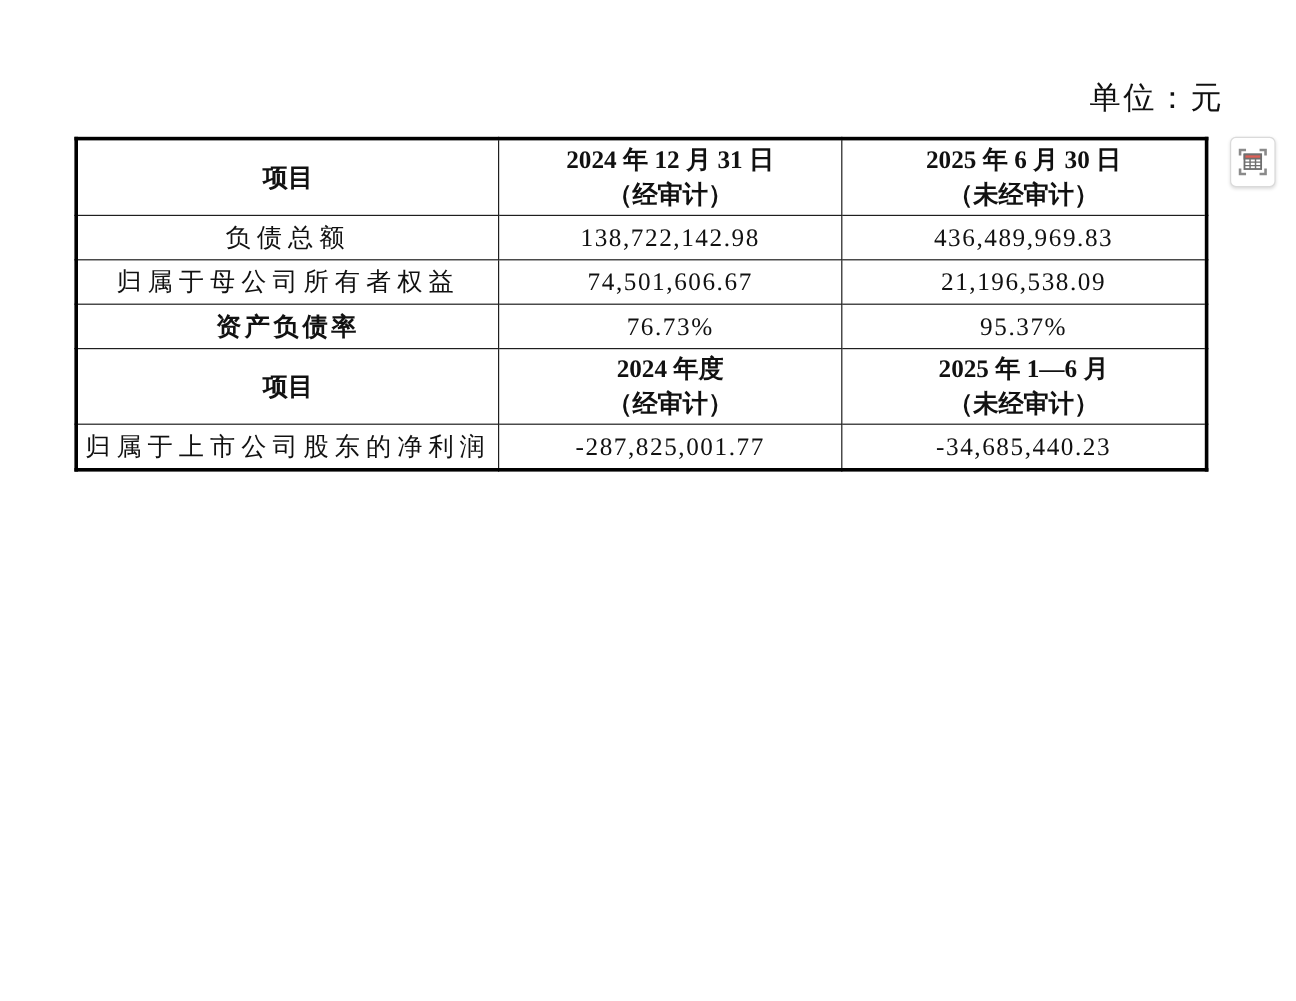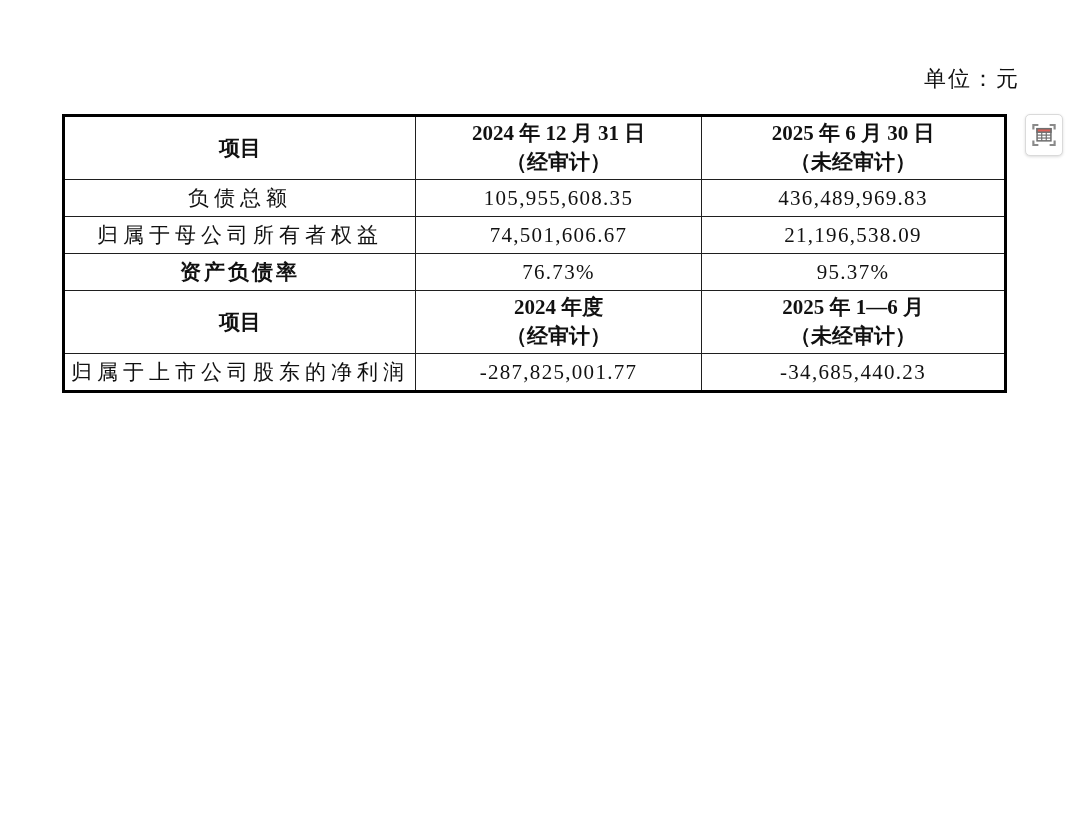--- a/index.html
+++ b/index.html
@@ -9,21 +9,21 @@
     height: 834px;
     background: #ffffff;
     font-family: "Liberation Serif", "DejaVu Serif", serif;
     color: #111111;
     overflow: hidden;
   }
   .unit-row {
     position: absolute;
     top: 64px;
     right: 60px;
-    font-size: 22px;
+    font-size: 26px;
     letter-spacing: 2px;
   }
   .table-area {
     position: absolute;
     left: 62px;
     top: 114px;
     width: 950px;
   }
   table.fin {
     border-collapse: collapse;
@@ -102,21 +102,21 @@
             <span class="l2">（经审计）</span>
           </th>
           <th>
             <span class="l1">2025 年 6 月 30 日</span>
             <span class="l2">（未经审计）</span>
           </th>
         </tr>
 
         <tr class="data">
           <td class="label">负债总额</td>
-          <td class="num">105,955,608.35</td>
+          <td class="num">138,722,142.98</td>
           <td class="num">436,489,969.83</td>
         </tr>
         <tr class="data">
           <td class="label">归属于母公司所有者权益</td>
           <td class="num">74,501,606.67</td>
           <td class="num">21,196,538.09</td>
         </tr>
         <tr class="data bold-label">
           <td class="label">资产负债率</td>
           <td class="num">76.73%</td>

